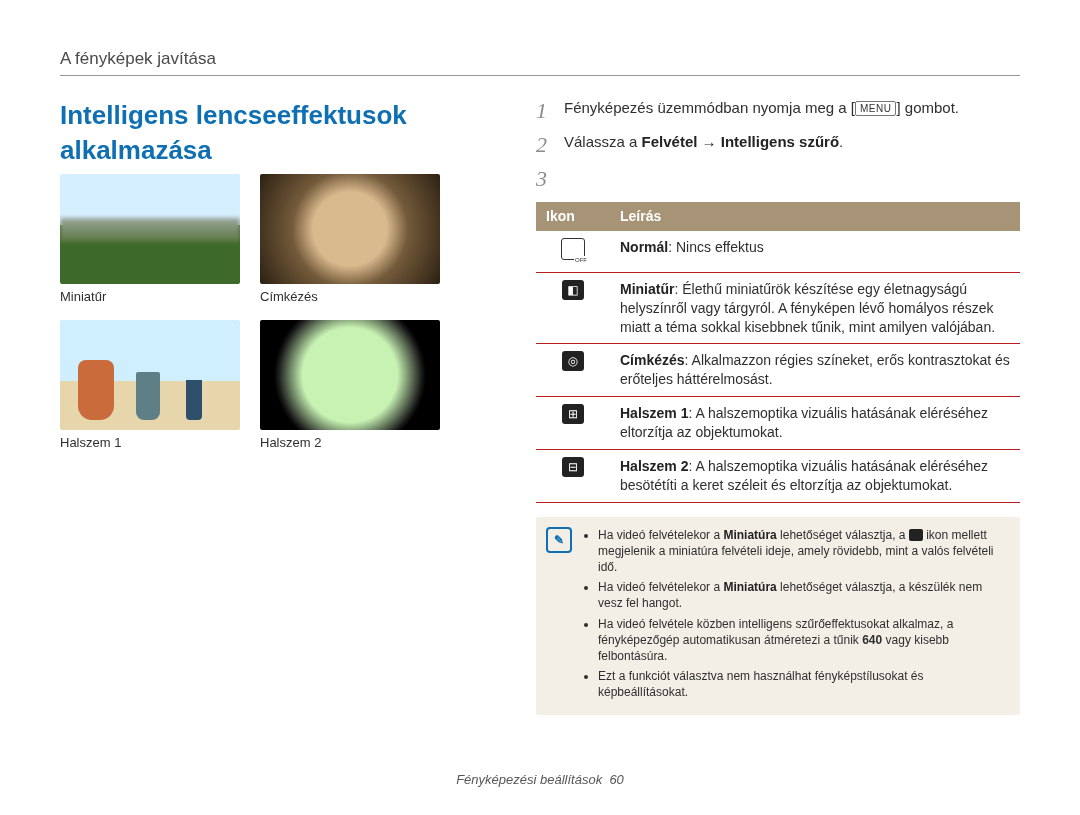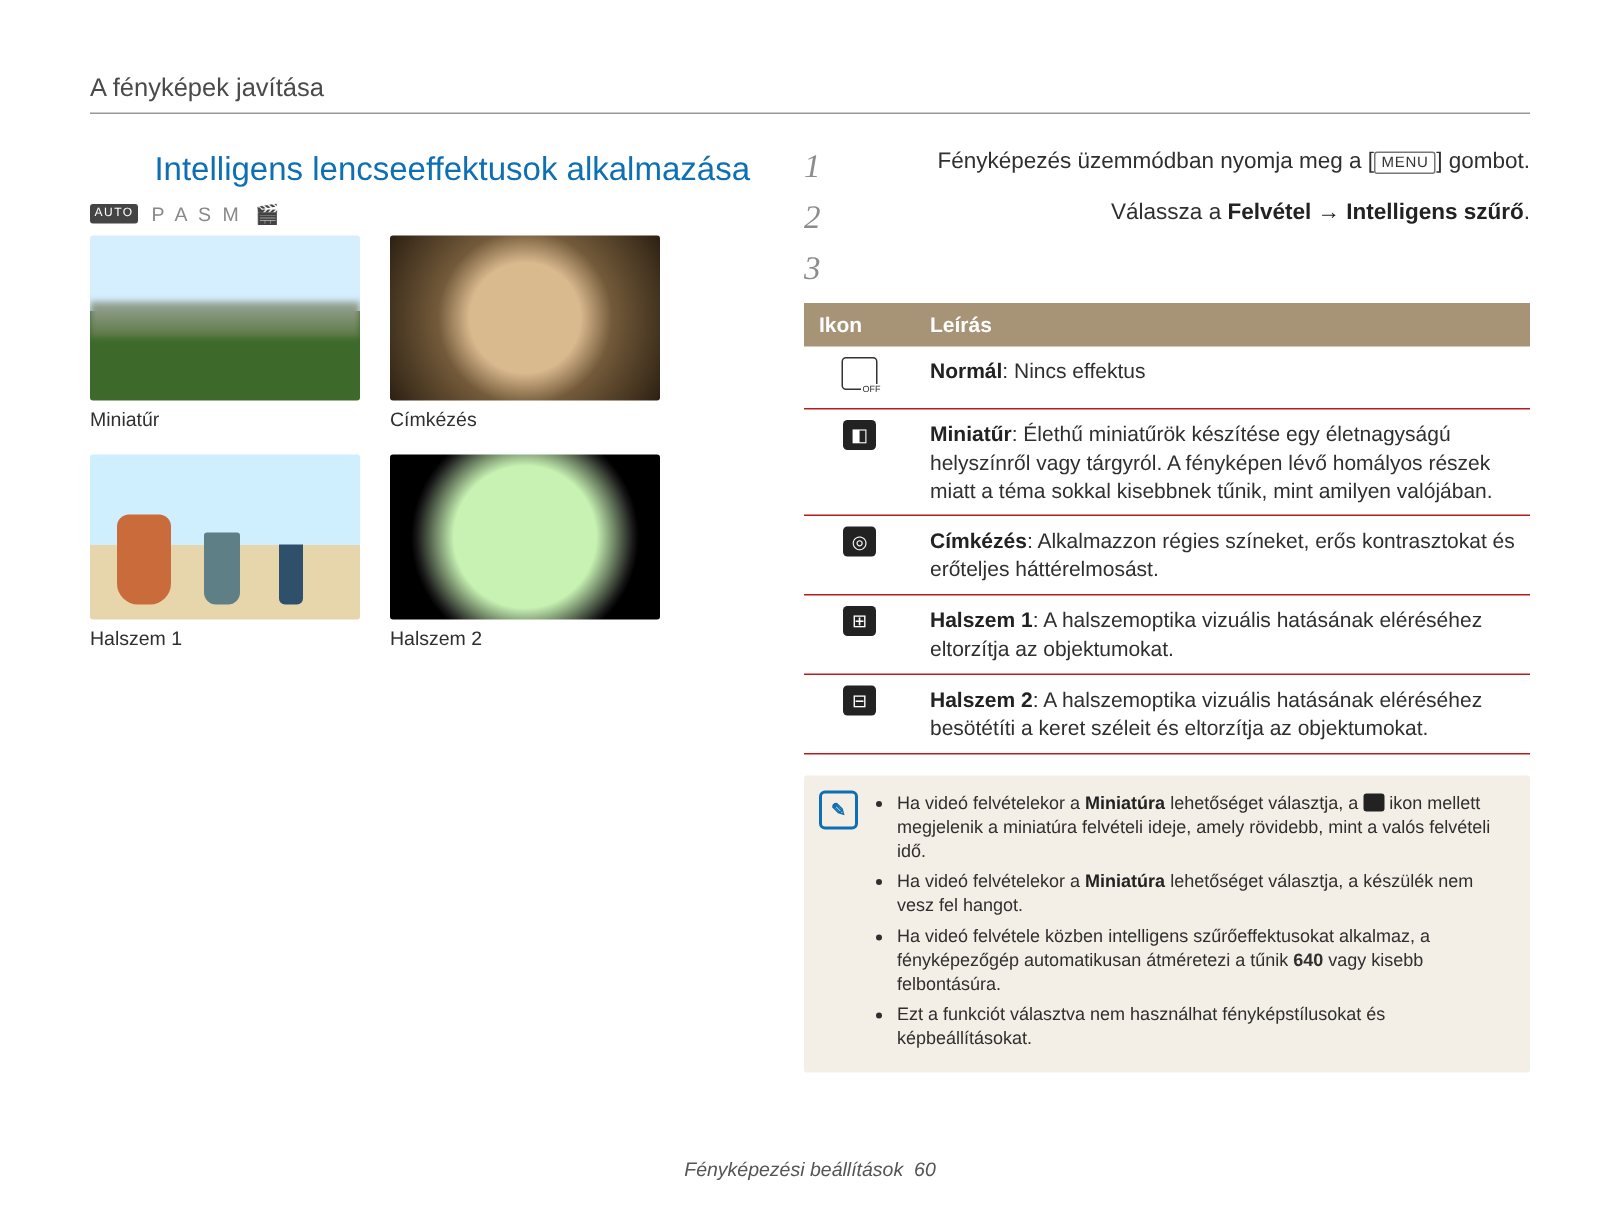--- a/index.html
+++ b/index.html
@@ -28,24 +28,23 @@
     margin: 4px 0 22px 0;
   }
   .cols {
     display: flex;
     gap: 36px;
   }
   .col-left { width: 440px; }
   .col-right { flex: 1; }
   h2.headline {
     color: #0e6fb3;
-    font-weight: 400;
-    font-size: 22px;
+    font-weight: 700;
+    font-size: 26px;
     margin: 0 0 6px 0;
-    text-align: right;
   }
   .mode-row {
     display: flex;
     align-items: center;
     gap: 9px;
     margin-bottom: 6px;
     color: #888;
     font-size: 13px;
     letter-spacing: 2px;
   }
@@ -108,21 +107,21 @@
   .step-num {
     font-style: italic;
     color: #8c8c8c;
     font-size: 22px;
     width: 28px;
     flex-shrink: 0;
     line-height: 1;
     padding-top: 2px;
     font-family: Georgia, 'Times New Roman', serif;
   }
-  .step-text { flex: 1; font-size: 15px; text-align: right; }
+  .step-text { flex: 1; font-size: 15px; }
   .menu-label {
     display: inline-block;
     border: 1px solid #777;
     padding: 0 4px;
     font-size: 10px;
     letter-spacing: 0.5px;
     border-radius: 2px;
     vertical-align: 1px;
     color:#333;
   }
@@ -203,25 +202,20 @@
 
 <div class="page">
   <div class="section-title">A fényképek javítása</div>
   <hr class="rule">
 
   <div class="cols">
 
     <div class="col-left">
       <h2 class="headline">Intelligens lencseeffektusok alkalmazása</h2>
 
-      <div class="mode-row">
-        <span class="mode-auto">AUTO</span>
-        <span>P A S M</span>
-        <span class="mode-video">🎬</span>
-      </div>
 
 
       <div class="gallery">
         <div class="thumb img-miniature"></div>
         <div class="thumb img-vignette"></div>
         <div class="caption">Miniatűr</div>
         <div class="caption">Címkézés</div>
 
         <div class="thumb img-fish1"></div>
         <div class="thumb img-fish2"></div>

